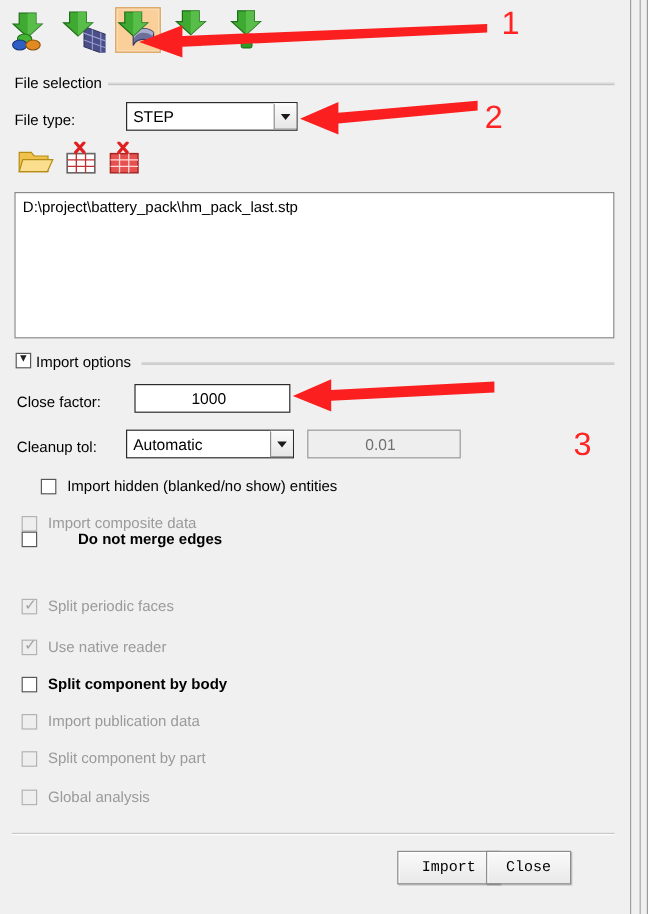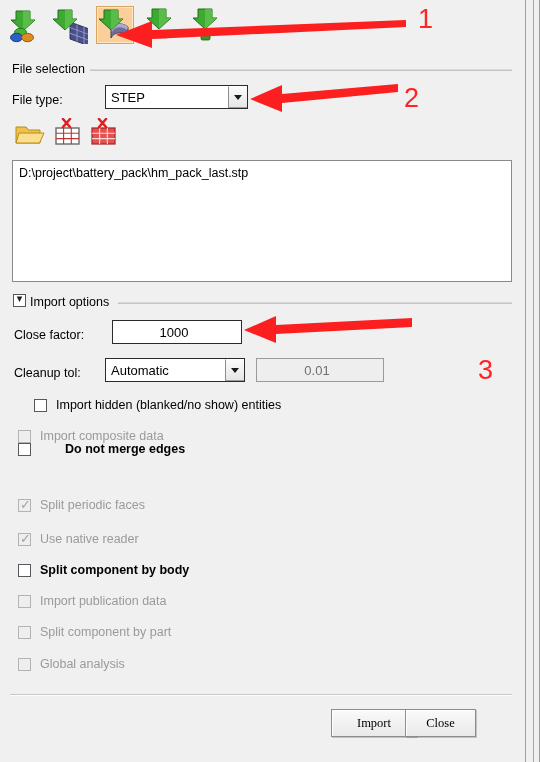--- a/index.html
+++ b/index.html
@@ -199,21 +199,21 @@
   }
   .btn {
     position: absolute;
     height: 28px;
     background: linear-gradient(#fafafa, #e9e9e9);
     border: 1px solid #8d8d8d;
     box-shadow: inset 1px 1px 0 #ffffff, 1px 1px 0 rgba(0,0,0,0.18);
     box-sizing: border-box;
     font-size: 12.5px;
     display: flex; align-items: center; justify-content: center;
-    font-family: Liberation Serif, serif;
+    font-family: Liberation Mono, monospace;
     color: #000;
     cursor: default;
   }
 
   
   .annot-num {
     position: absolute;
     color: #ff2424;
     font-size: 27px;
     font-family: "Liberation Sans", sans-serif;

